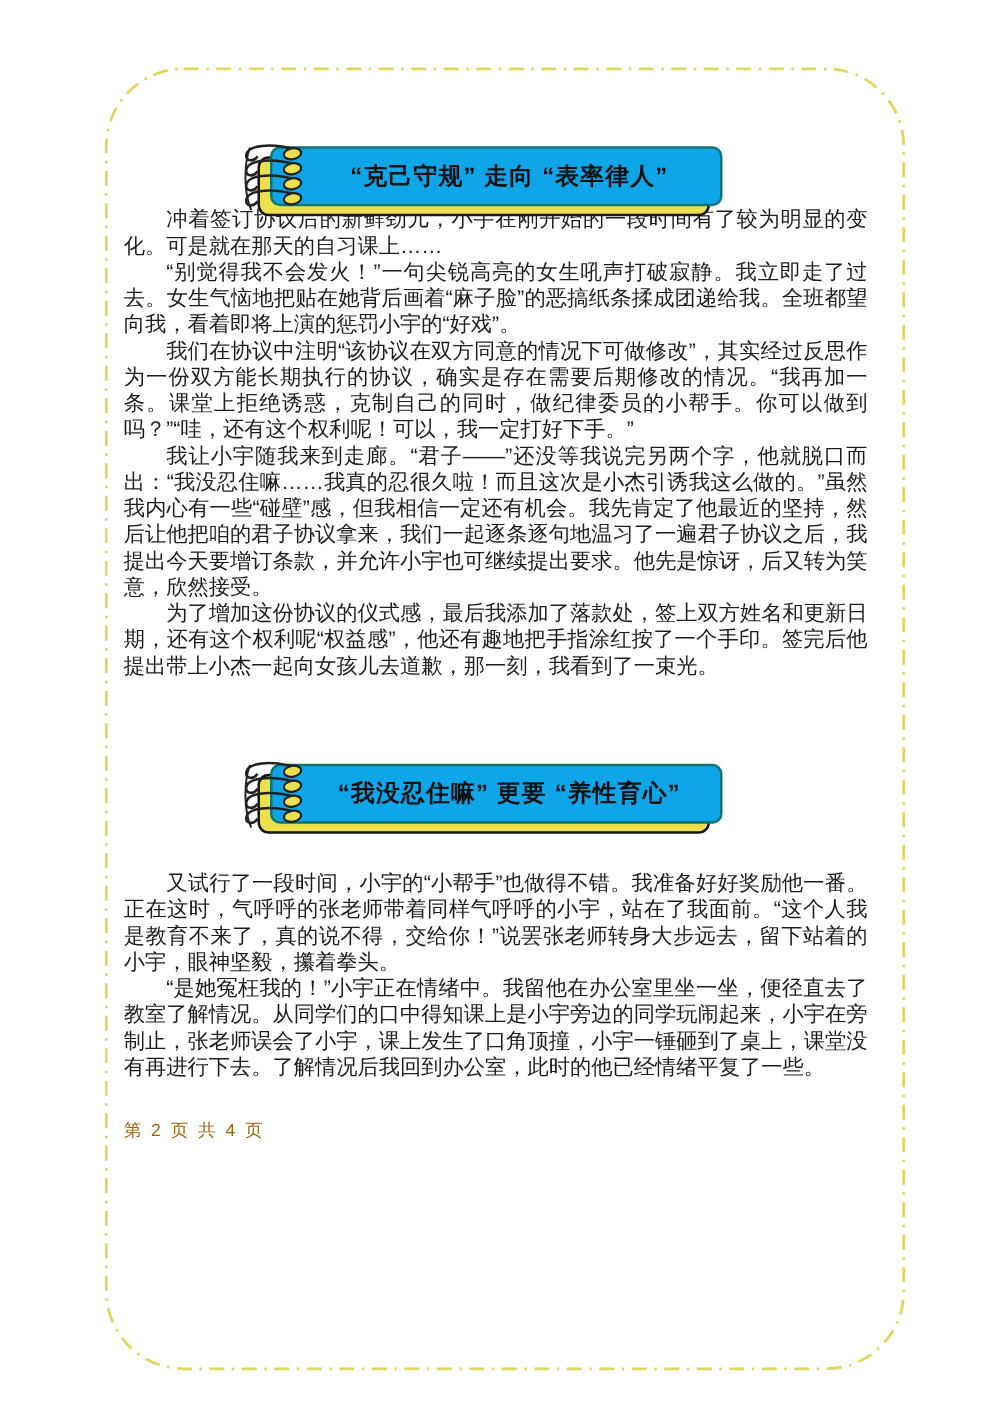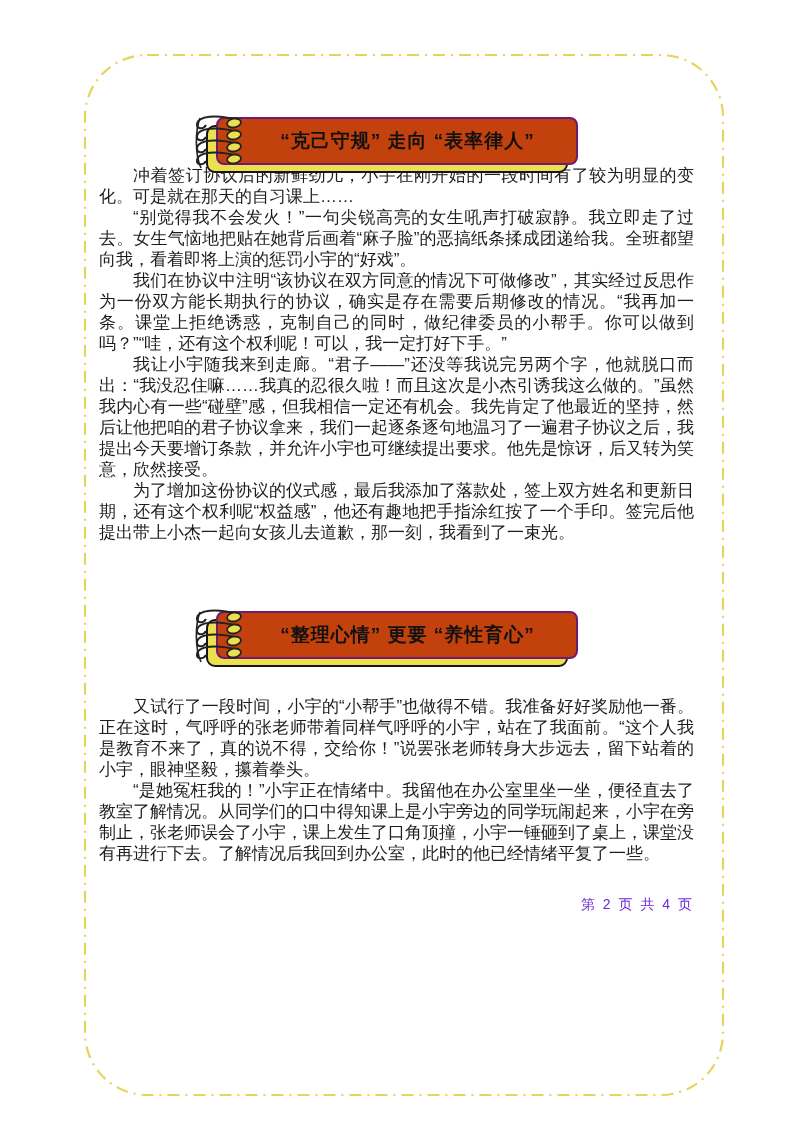--- a/index.html
+++ b/index.html
@@ -39,22 +39,22 @@
     width: 100%; height: 100%;
     background: #ece04f;
     border: 2px solid #161616;
     border-radius: 9px;
     box-sizing: border-box;
   }
   .banner-face {
     position: absolute;
     left: 0; top: 0;
     width: 100%; height: 100%;
-    background: #c2410c;
-    border: 2px solid #701a75;
+    background: #0ea5e9;
+    border: 2px solid #0f766e;
     border-radius: 8px;
     box-sizing: border-box;
     display: flex;
     align-items: center;
     justify-content: center;
   }
   .banner-title {
     font-size: 19px;
     font-weight: 700;
     letter-spacing: 1px;
@@ -81,23 +81,23 @@
     line-height: 21px;
     text-align: justify;
     text-indent: 2em;
     letter-spacing: 0;
     word-break: break-all;
   }
 
   
   .footer {
     margin-top: 32px;
-    text-align: right;
+    text-align: left;
     font-size: 14px;
-    color: #6d28d9;
+    color: #a16207;
     letter-spacing: 2px;
   }
 </style>
 </head>
 <body>
 
 <div class="page">
 
   <svg class="page-border" viewBox="0 0 793 1122">
     <rect x="85" y="55" width="638" height="1040" rx="62" ry="62" fill="none" stroke="#e4d55c" stroke-width="2.2" stroke-dasharray="12 6 2 6"></rect>
@@ -131,21 +131,21 @@
       <p>冲着签订协议后的新鲜劲儿，小宇在刚开始的一段时间有了较为明显的变化。可是就在那天的自习课上……</p>
       <p>“别觉得我不会发火！”一句尖锐高亮的女生吼声打破寂静。我立即走了过去。女生气恼地把贴在她背后画着“麻子脸”的恶搞纸条揉成团递给我。全班都望向我，看着即将上演的惩罚小宇的“好戏”。</p>
       <p>我们在协议中注明“该协议在双方同意的情况下可做修改”，其实经过反思作为一份双方能长期执行的协议，确实是存在需要后期修改的情况。“我再加一条。课堂上拒绝诱惑，克制自己的同时，做纪律委员的小帮手。你可以做到吗？”“哇，还有这个权利呢！可以，我一定打好下手。”</p>
       <p>我让小宇随我来到走廊。“君子——”还没等我说完另两个字，他就脱口而出：“我没忍住嘛……我真的忍很久啦！而且这次是小杰引诱我这么做的。”虽然我内心有一些“碰壁”感，但我相信一定还有机会。我先肯定了他最近的坚持，然后让他把咱的君子协议拿来，我们一起逐条逐句地温习了一遍君子协议之后，我提出今天要增订条款，并允许小宇也可继续提出要求。他先是惊讶，后又转为笑意，欣然接受。</p>
       <p>为了增加这份协议的仪式感，最后我添加了落款处，签上双方姓名和更新日期，还有这个权利呢“权益感”，他还有趣地把手指涂红按了一个手印。签完后他提出带上小杰一起向女孩儿去道歉，那一刻，我看到了一束光。</p>
     </div>
 
     <div class="banner banner-2">
       <div class="banner-shadow"></div>
       <div class="banner-face">
-        <span class="banner-title">“整理心情” 更要 “养性育心”</span>
+        <span class="banner-title">“我没忍住嘛” 更要 “养性育心”</span>
       </div>
       <svg class="coil" viewBox="0 0 56 60">
         <path d="M8 5 C 3 18, 3 42, 9 55" fill="none" stroke="#222" stroke-width="1.6"></path>
         <g stroke="#222" fill="none" stroke-width="2">
           <path d="M46 7 C 24 1, 6 3, 5 11 C 4.5 16, 11 17, 14 12"></path>
           <path d="M46 19 C 24 13, 6 15, 5 23 C 4.5 28, 11 29, 14 24"></path>
           <path d="M46 31 C 24 25, 6 27, 5 35 C 4.5 40, 11 41, 14 36"></path>
           <path d="M46 43 C 24 37, 6 39, 5 47 C 4.5 52, 11 53, 14 48"></path>
         </g>
         <g stroke="#222" stroke-width="1.8" fill="#ece04f">

